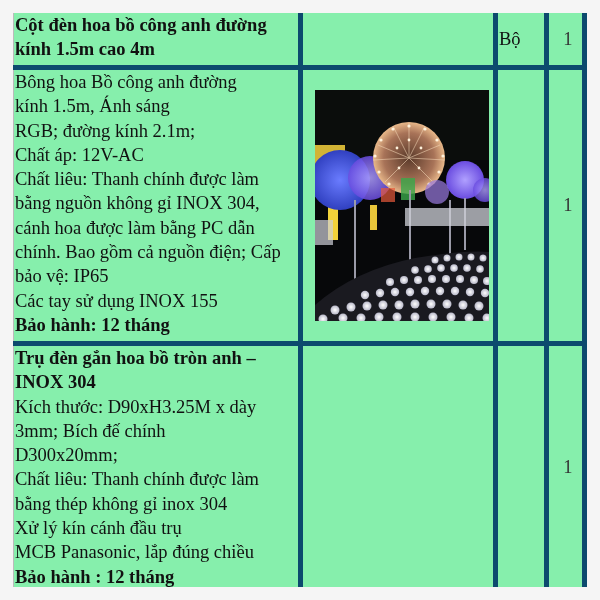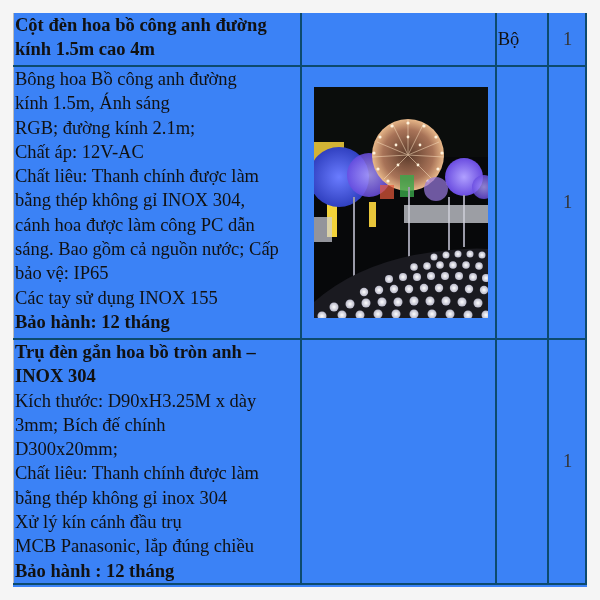--- a/index.html
+++ b/index.html
@@ -9,37 +9,37 @@
       height: 600px;
       overflow: hidden;
       background: #f5f5f5;
     }
     .page {
       position: absolute;
       left: 13px;
       top: 13px;
       width: 574px;
       height: 574px;
-      background: #3b82f6;
+      background: #86efac;
       overflow: hidden;
       text-decoration: underline;
     }
     table.spec {
       position: absolute;
       left: 0;
       top: 0;
       border-collapse: collapse;
       table-layout: fixed;
       font-family: "Liberation Serif", "DejaVu Serif", serif;
       color: #111;
       font-size: 18.5px;
       line-height: 24.3px;
     }
     table.spec td {
-      border: 2px solid #0c4a6e;
+      border: 5px solid #0c4a6e;
       vertical-align: top;
       padding: 0 0 0 1px;
       overflow: hidden;
     }
     table.spec tr:first-child td { border-top: none; }
     table.spec td:first-child { border-left: 1px solid #bbb; }
     .c-desc { width: 291px; }
     .c-img  { width: 196px; }
     .c-unit { width: 57px; }
     .c-qty  { width: 40px; }
@@ -96,23 +96,23 @@
       </td>
     </tr>
 
     <tr class="row2">
       <td>
         <span class="line">Bông hoa Bồ công anh đường</span>
         <span class="line">kính 1.5m, Ánh sáng</span>
         <span class="line">RGB; đường kính 2.1m;</span>
         <span class="line">Chất áp: 12V-AC</span>
         <span class="line">Chất liêu: Thanh chính được làm</span>
-        <span class="line">bằng thép không gỉ INOX 304,</span>
-        <span class="line">cánh hoa được làm công PC dẫn</span>
-        <span class="line">sáng. Bao gồm cả nguồn nước; Cấp</span>
+        <span class="line">bằng nguồn không gỉ INOX 304,</span>
+        <span class="line">cánh hoa được làm bằng PC dẫn</span>
+        <span class="line">chính. Bao gồm cả nguồn điện; Cấp</span>
         <span class="line">bảo vệ: IP65</span>
         <span class="line">Các tay sử dụng INOX 155</span>
         <span class="line bold">Bảo hành: 12 tháng</span>
       </td>
       <td>
         <div class="photo-wrap" title="Dandelion LED lamp posts lit at night with RGB glowing spheres and white flower lights">
           <svg width="174" height="231" viewBox="0 0 174 231" xmlns="http://www.w3.org/2000/svg">
             <defs>
               <radialGradient id="warm" cx="50%" cy="50%" r="50%">
                 <stop offset="0%" stop-color="#5a3a2a"></stop>

